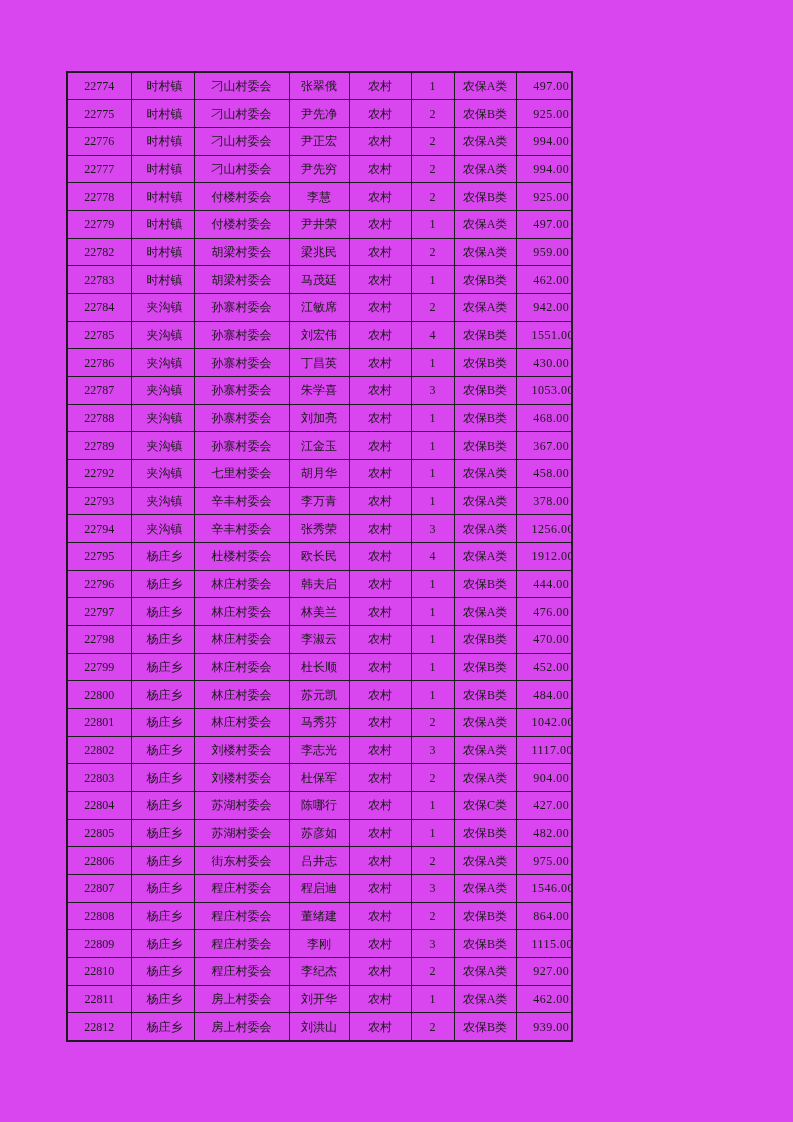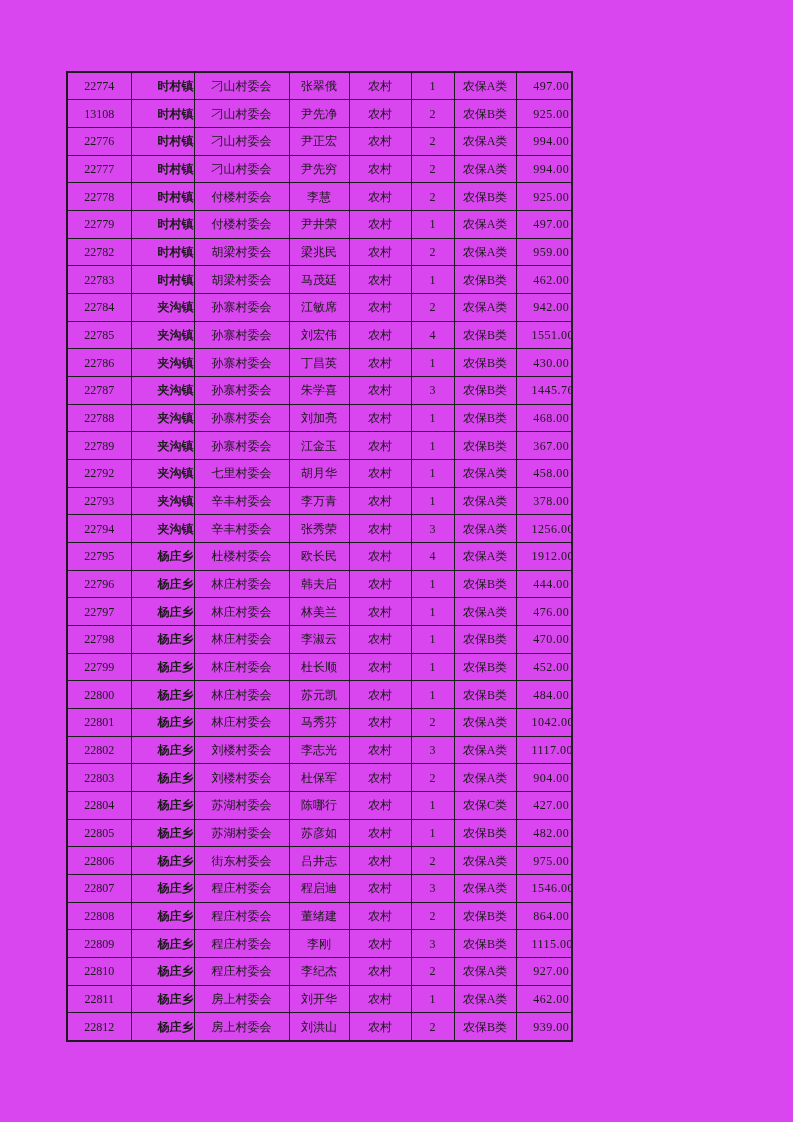--- a/index.html
+++ b/index.html
@@ -31,23 +31,22 @@
     line-height: 1;
     color: #1a1a1a;
     text-align: center;
     vertical-align: middle;
     padding: 0;
     white-space: nowrap;
     overflow: hidden;
   }
   table.grid tr { height: 24.9px; }
   table.grid td.col-town {
-    text-align: right;
+    text-align: center;
     padding-left: 4px;
-    font-weight: bold;
   }
   table.grid td.col-amount {
     letter-spacing: 0.5px;
     padding-left: 15px;
   }
 </style>
 </head>
 <body>
 
 <div class="sheet">
@@ -67,21 +66,21 @@
           <td class="col-id">22774</td>
           <td class="col-town">时村镇</td>
           <td class="col-village">刁山村委会</td>
           <td class="col-name">张翠俄</td>
           <td class="col-residence">农村</td>
           <td class="col-persons">1</td>
           <td class="col-category">农保A类</td>
           <td class="col-amount">497.00</td>
         </tr>
         <tr>
-          <td class="col-id">13108</td>
+          <td class="col-id">22775</td>
           <td class="col-town">时村镇</td>
           <td class="col-village">刁山村委会</td>
           <td class="col-name">尹先净</td>
           <td class="col-residence">农村</td>
           <td class="col-persons">2</td>
           <td class="col-category">农保B类</td>
           <td class="col-amount">925.00</td>
         </tr>
         <tr>
           <td class="col-id">22776</td>
@@ -174,21 +173,21 @@
           <td class="col-amount">430.00</td>
         </tr>
         <tr>
           <td class="col-id">22787</td>
           <td class="col-town">夹沟镇</td>
           <td class="col-village">孙寨村委会</td>
           <td class="col-name">朱学喜</td>
           <td class="col-residence">农村</td>
           <td class="col-persons">3</td>
           <td class="col-category">农保B类</td>
-          <td class="col-amount">1445.76</td>
+          <td class="col-amount">1053.00</td>
         </tr>
         <tr>
           <td class="col-id">22788</td>
           <td class="col-town">夹沟镇</td>
           <td class="col-village">孙寨村委会</td>
           <td class="col-name">刘加亮</td>
           <td class="col-residence">农村</td>
           <td class="col-persons">1</td>
           <td class="col-category">农保B类</td>
           <td class="col-amount">468.00</td>

